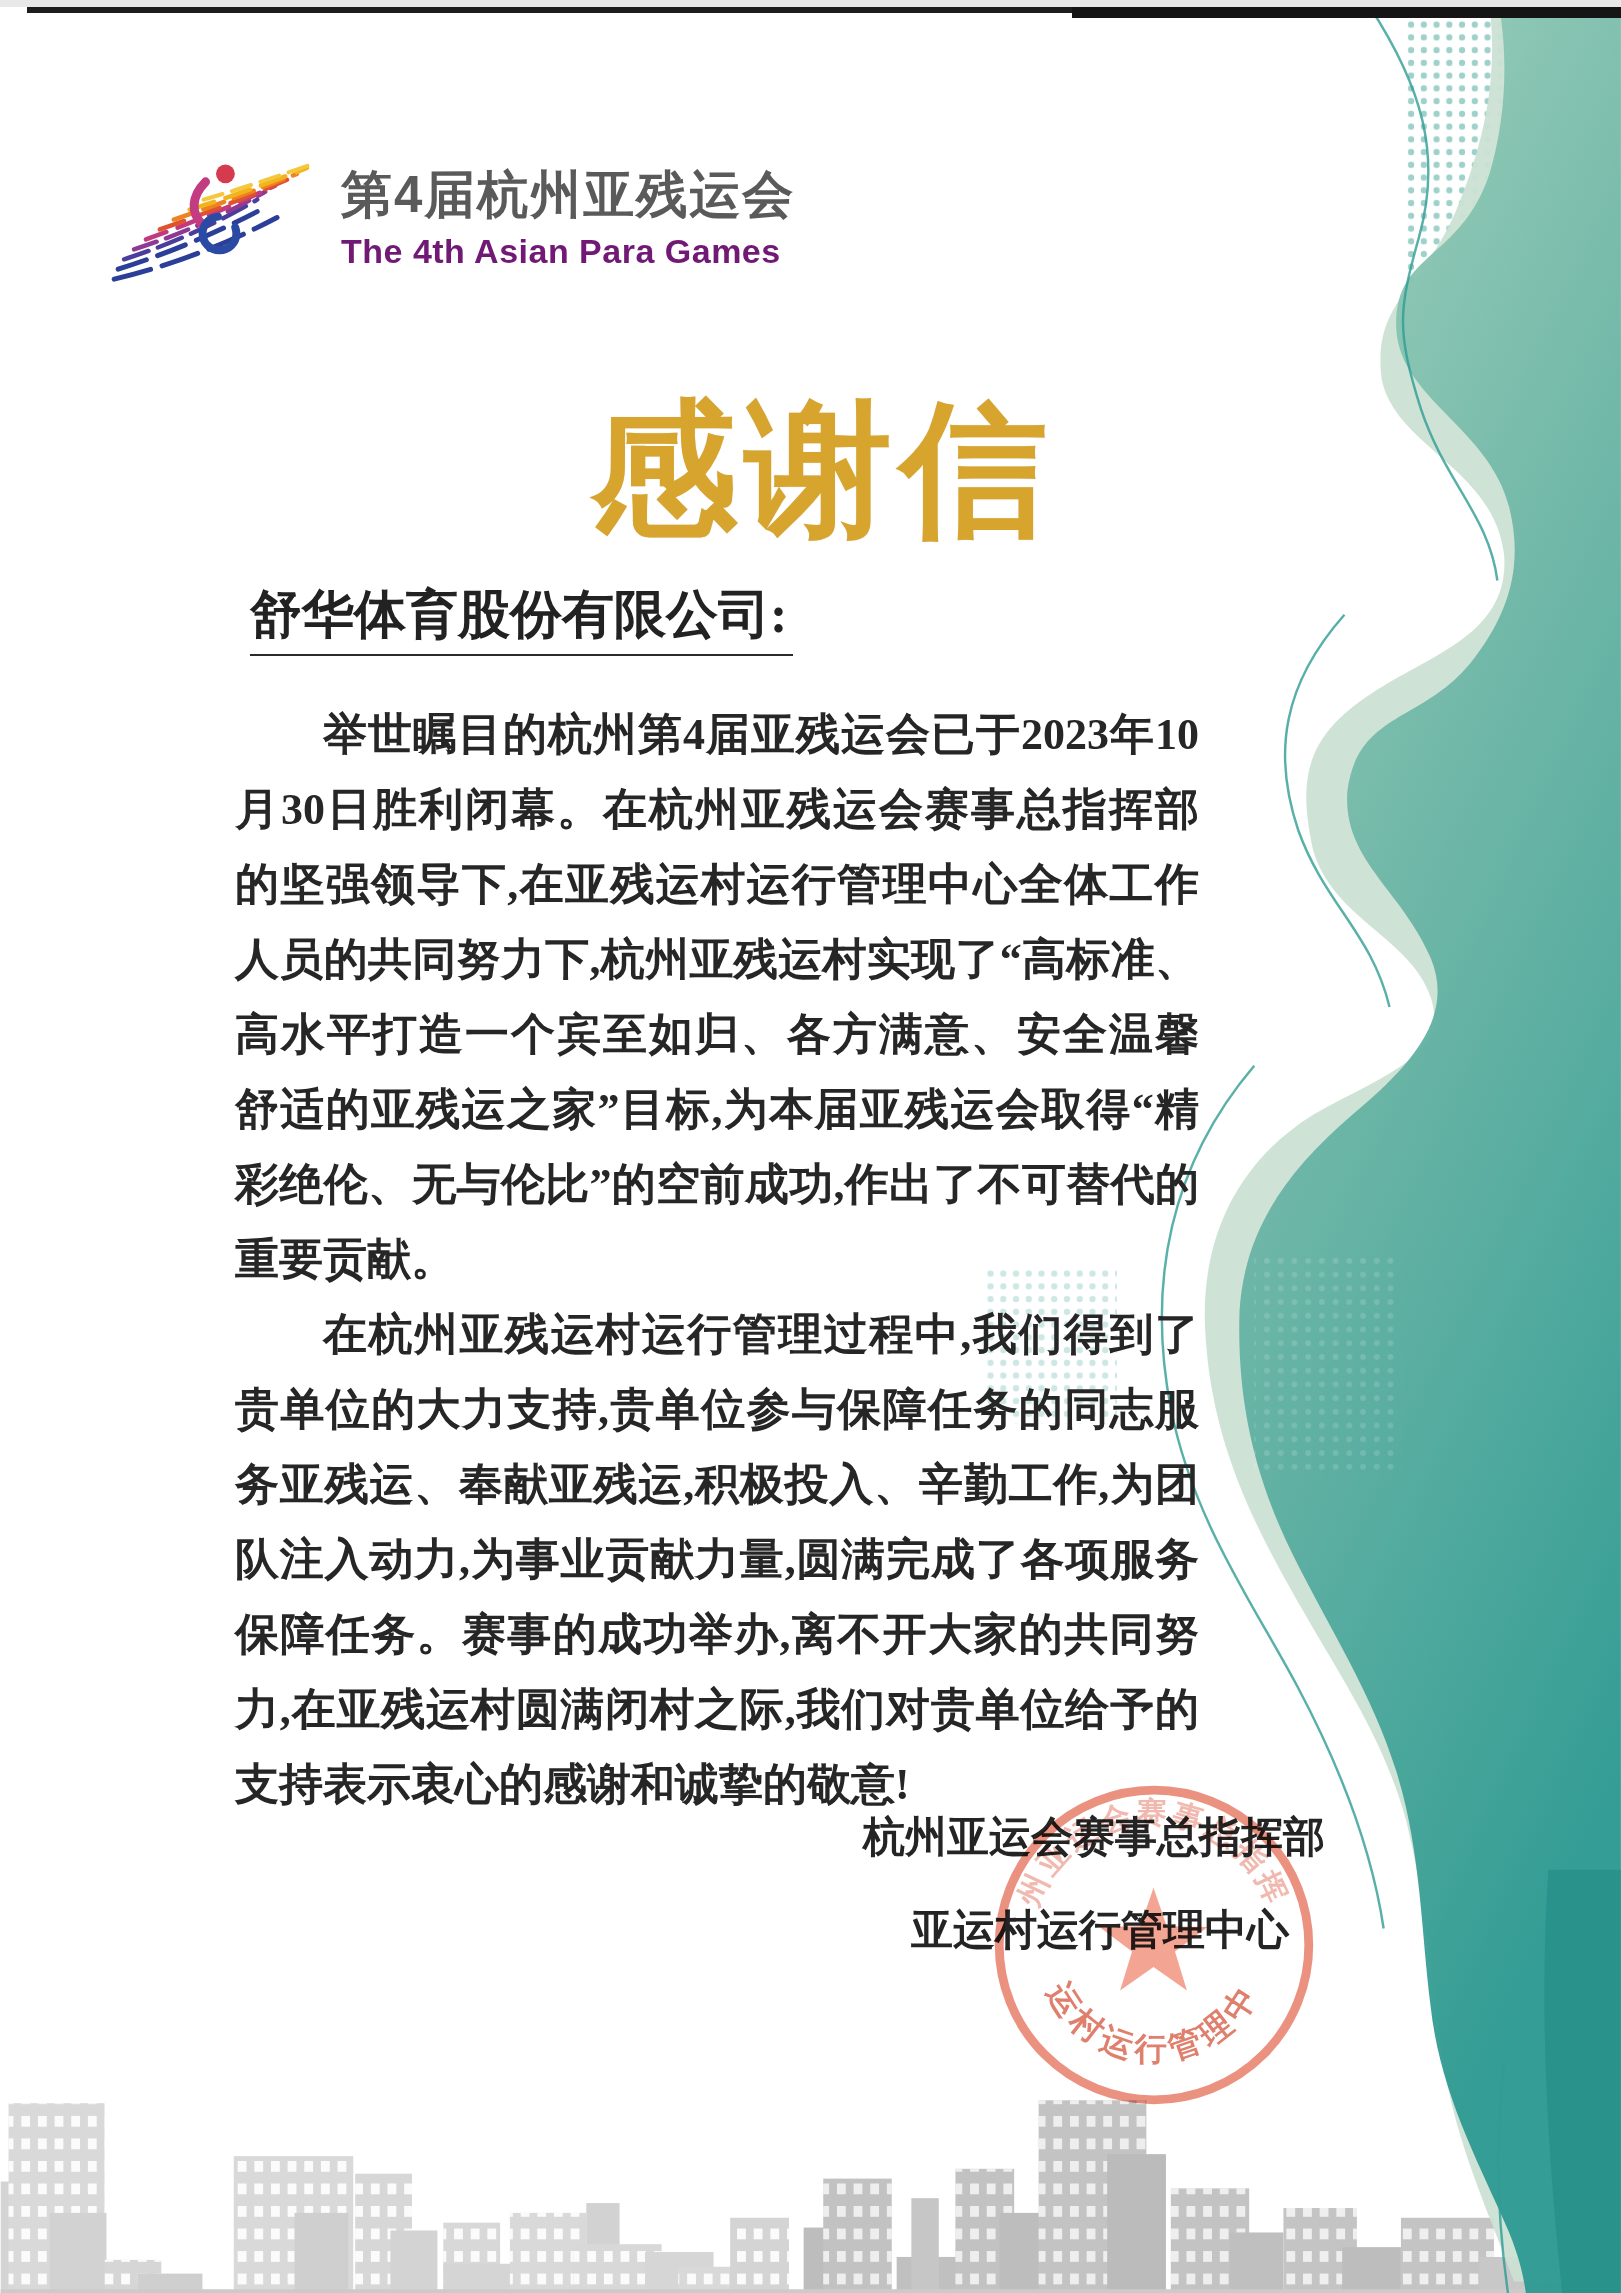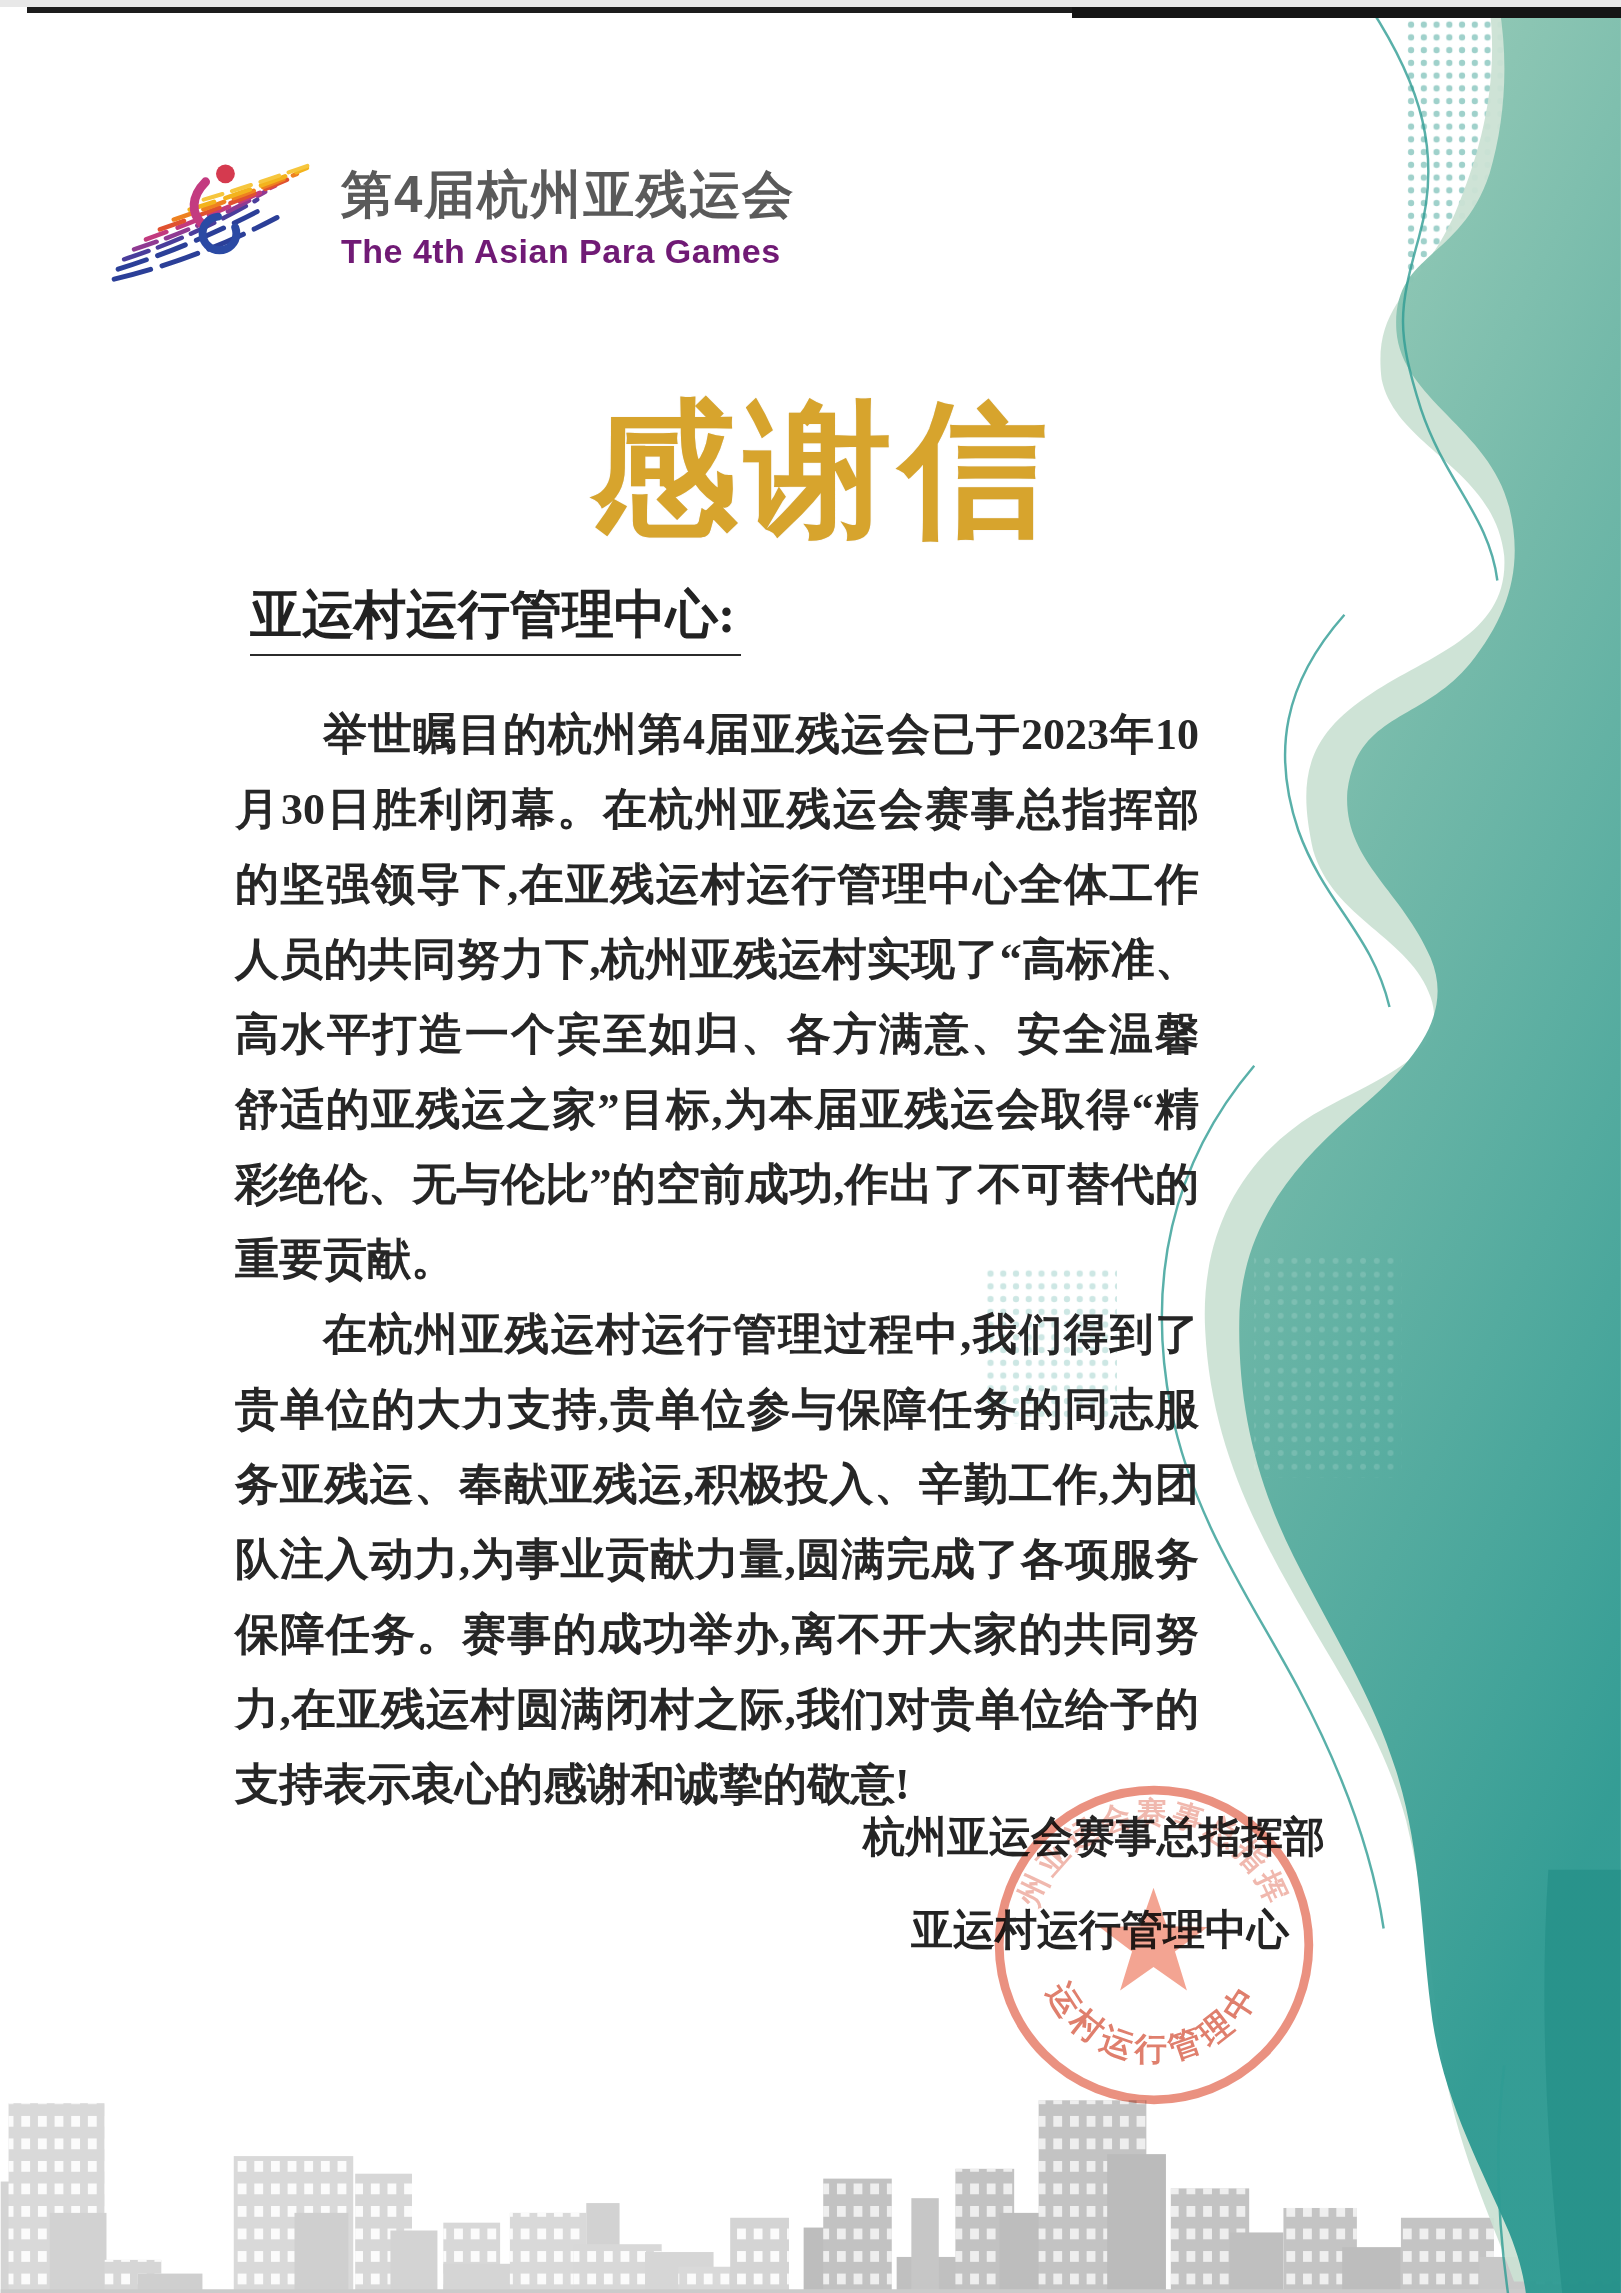--- a/index.html
+++ b/index.html
@@ -219,21 +219,21 @@
     <circle cx="118" cy="22" r="9.5" fill="#D53A4F"></circle>
   </svg>
 
   <div class="letterhead-text">
     <div class="letterhead-cn">第4届杭州亚残运会</div>
     <div class="letterhead-en">The 4th Asian Para Games</div>
   </div>
 
   <div class="title">感谢信</div>
 
-  <div class="recipient">亚运村运行管理中心:</div>
+  <div class="recipient">舒华体育股份有限公司:</div>
 
   <div class="body-block">
     <p>举世瞩目的杭州第4届亚残运会已于2023年10月30日胜利闭幕。在杭州亚残运会赛事总指挥部的坚强领导下,在亚残运村运行管理中心全体工作人员的共同努力下,杭州亚残运村实现了“高标准、高水平打造一个宾至如归、各方满意、安全温馨舒适的亚残运之家”目标,为本届亚残运会取得“精彩绝伦、无与伦比”的空前成功,作出了不可替代的重要贡献。</p>
     <p>在杭州亚残运村运行管理过程中,我们得到了贵单位的大力支持,贵单位参与保障任务的同志服务亚残运、奉献亚残运,积极投入、辛勤工作,为团队注入动力,为事业贡献力量,圆满完成了各项服务保障任务。赛事的成功举办,离不开大家的共同努力,在亚残运村圆满闭村之际,我们对贵单位给予的支持表示衷心的感谢和诚挚的敬意!</p>
   </div>
 
   <div class="sig-line sig-1">杭州亚运会赛事总指挥部</div>
   <div class="sig-line sig-2">亚运村运行管理中心</div>
 
   <svg class="stamp" viewBox="0 0 345 345" aria-hidden="true">

